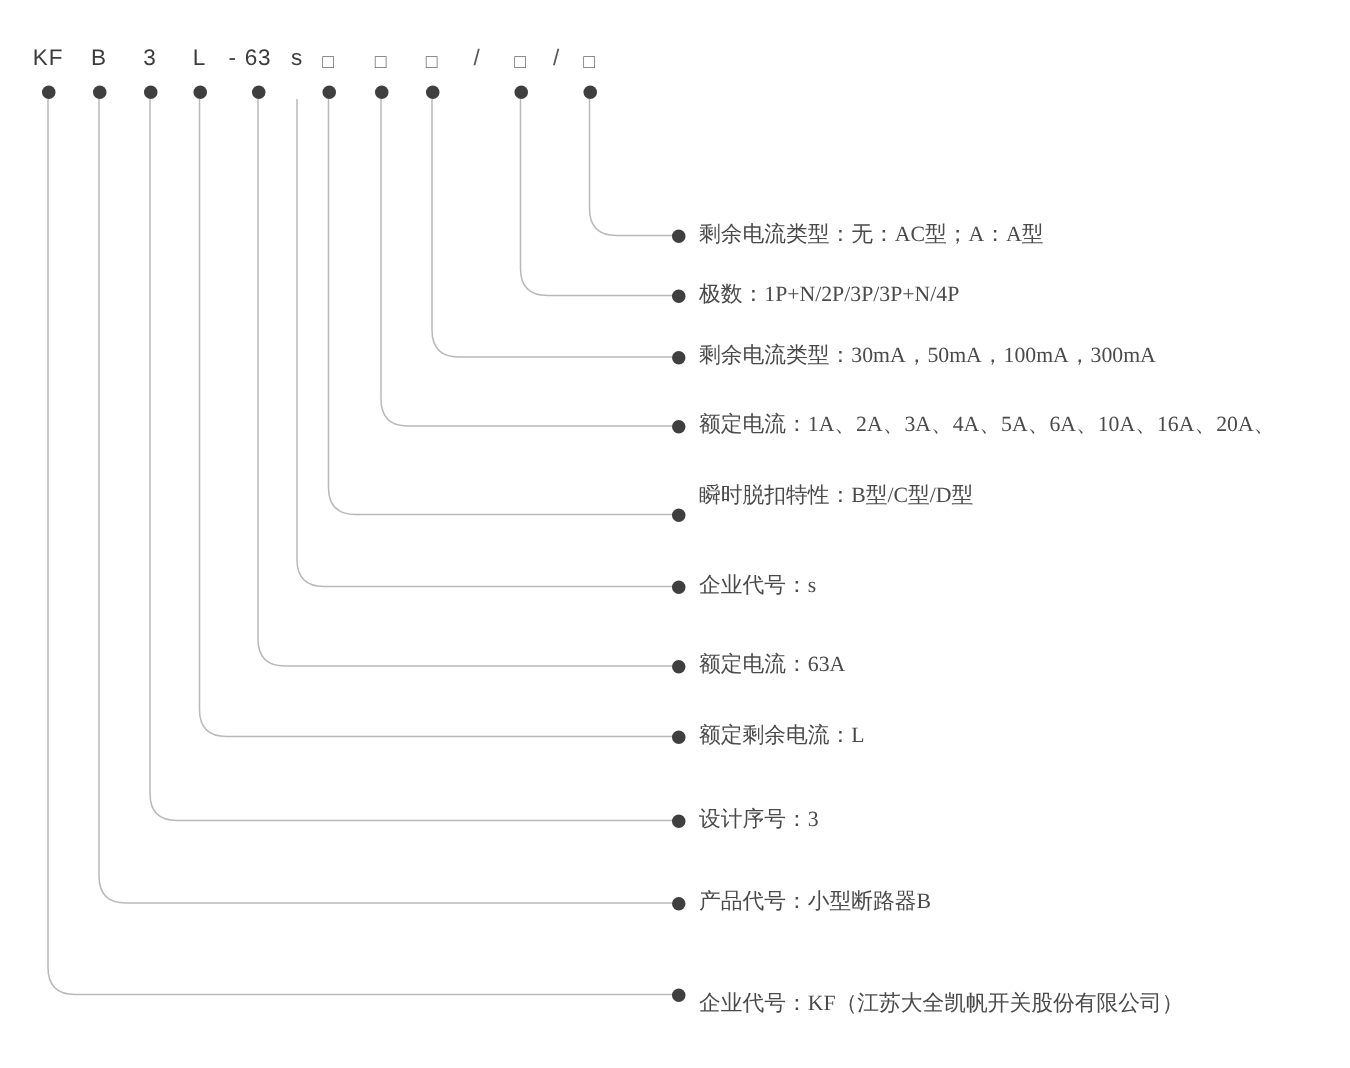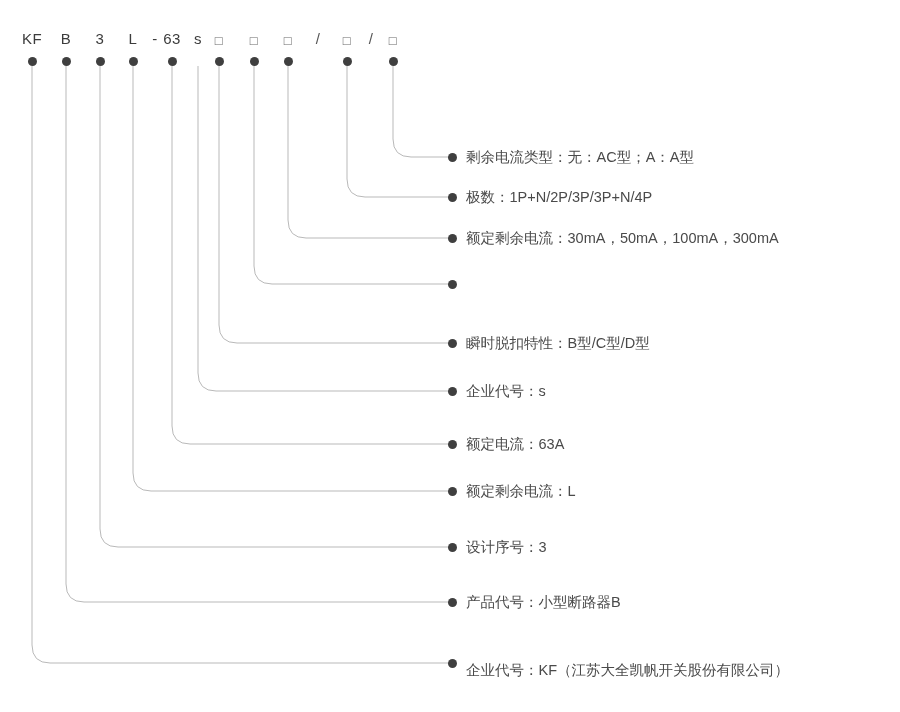--- a/index.html
+++ b/index.html
@@ -58,20 +58,21 @@
 
   
   .label{
     position:absolute;
     left:466px;
     font-size:14.5px;
     color:#4a4a4a;
     line-height:21px;
     white-space:pre;
     transform:translateY(-50%);
+    font-family:Liberation Serif, serif;
   }
   .label .l2{
     display:block;
     padding-left:62px;
   }
 </style>
 </head>
 <body>
 
 <div id="diagram-root">
@@ -116,25 +117,25 @@
       <div class="code-char box" style="left: 393px;">□</div>
       <div class="node-dot" style="left: 393px; top: 61px;"></div>
     </div>
 
   <div id="labels-layer">
       <div class="label-dot" style="left: 452px; top: 157px;"></div>
       <div class="label" style="top: 157px;"><span>剩余电流类型：无：AC型；A：A型</span></div>
       <div class="label-dot" style="left: 452px; top: 197px;"></div>
       <div class="label" style="top: 197px;"><span>极数：1P+N/2P/3P/3P+N/4P</span></div>
       <div class="label-dot" style="left: 452px; top: 238px;"></div>
-      <div class="label" style="top: 238px;"><span>额定剩余电流：30mA，50mA，100mA，300mA</span></div>
+      <div class="label" style="top: 238px;"><span>剩余电流类型：30mA，50mA，100mA，300mA</span></div>
       <div class="label-dot" style="left: 452px; top: 284px;"></div>
-      <div class="label" style="top: 284px; transform: translateY(-50%);"></div>
+      <div class="label" style="top: 284px; transform: translateY(-50%);"><span>额定电流：1A、2A、3A、4A、5A、6A、10A、16A、20A、</span></div>
       <div class="label-dot" style="left: 452px; top: 343px;"></div>
-      <div class="label" style="top: 343px; text-align: right;"><span>瞬时脱扣特性：B型/C型/D型</span></div>
+      <div class="label" style="top: 331px; text-align: right;"><span>瞬时脱扣特性：B型/C型/D型</span></div>
       <div class="label-dot" style="left: 452px; top: 391px;"></div>
       <div class="label" style="top: 391px;"><span>企业代号：s</span></div>
       <div class="label-dot" style="left: 452px; top: 444px;"></div>
       <div class="label" style="top: 444px;"><span>额定电流：63A</span></div>
       <div class="label-dot" style="left: 452px; top: 491px;"></div>
       <div class="label" style="top: 491px;"><span>额定剩余电流：L</span></div>
       <div class="label-dot" style="left: 452px; top: 547px;"></div>
       <div class="label" style="top: 547px; text-align: center;"><span>设计序号：3</span></div>
       <div class="label-dot" style="left: 452px; top: 602px;"></div>
       <div class="label" style="top: 602px;"><span>产品代号：小型断路器B</span></div>

